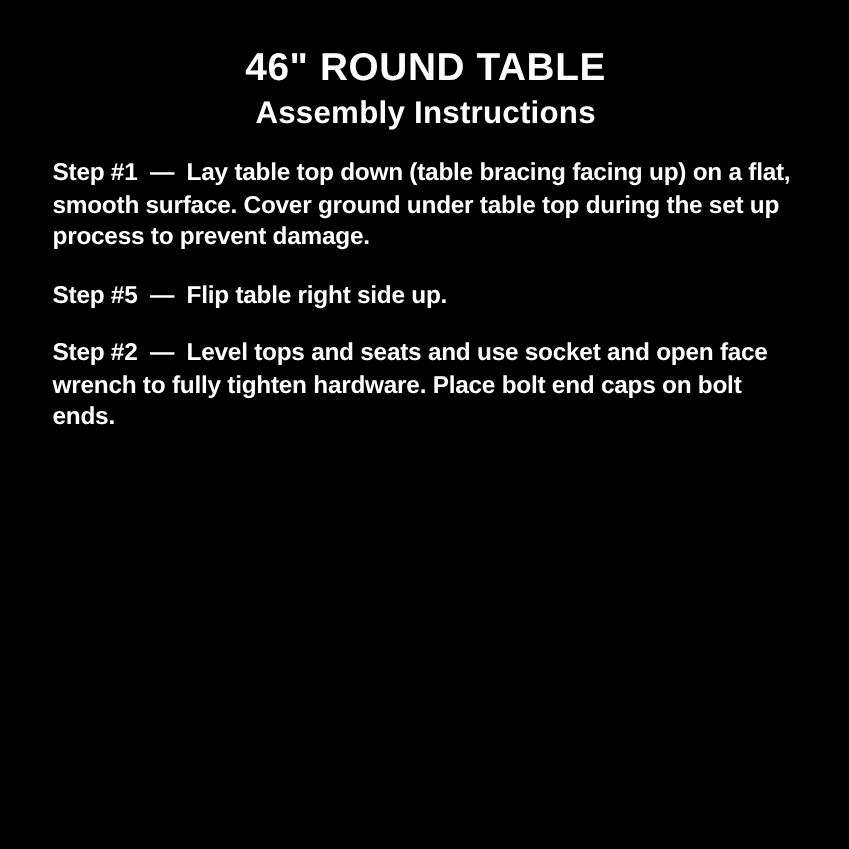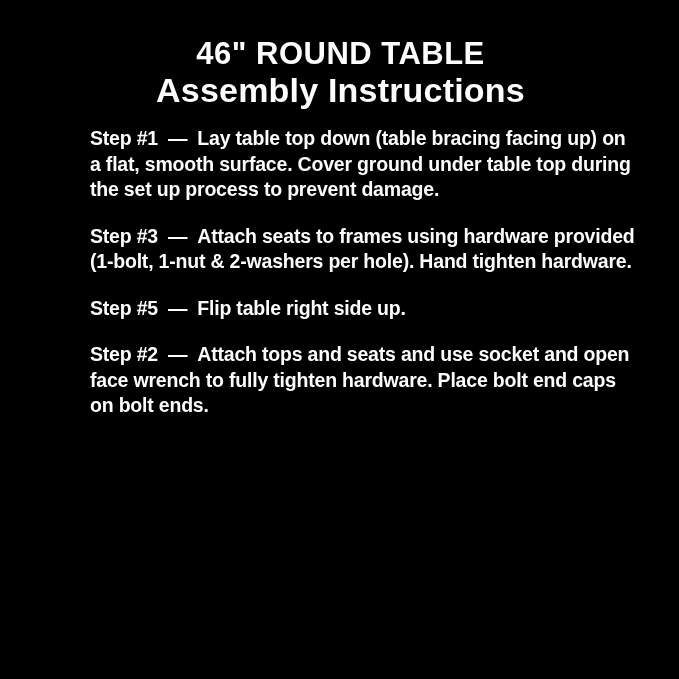--- a/index.html
+++ b/index.html
@@ -25,29 +25,28 @@
     text-align: center;
     font-size: 31px;
     font-weight: 700;
     letter-spacing: 0.5px;
     line-height: 36px;
     margin: 0;
     white-space: pre;
   }
   .page-subtitle {
     text-align: center;
-    font-size: 34px;
+    font-size: 25px;
     font-weight: 700;
     letter-spacing: 0.2px;
     line-height: 32px;
     margin: 2px 0 0 0;
   }
   .steps {
     margin-top: 20px;
-    margin-left: 48px;
   }
   .step {
     font-size: 19.5px;
     font-weight: 700;
     letter-spacing: -0.2px;
     line-height: 25.5px;
     margin: 0 0 21px 0;
     max-width: 600px;
   }
   .step .sep {
@@ -61,21 +60,20 @@
 
   <h1 class="page-title">46" ROUND TABLE</h1>
 
   <h2 class="page-subtitle">Assembly Instructions</h2>
 
   <div class="steps">
 
     <p class="step"><span>Step #1</span><span class="sep">—</span><span>Lay table top down (table bracing facing up) on a flat, smooth surface. Cover ground under table top during the set up process to prevent damage.</span></p>
 
 
-    <p class="step"><span>Step #3</span><span class="sep">—</span><span>Attach seats to frames using hardware provided (1-bolt, 1-nut &amp; 2-washers per hole). Hand tighten hardware.</span></p>
 
 
     <p class="step"><span>Step #5</span><span class="sep">—</span><span>Flip table right side up.</span></p>
 
-    <p class="step"><span>Step #2</span><span class="sep">—</span><span>Attach tops and seats and use socket and open face wrench to fully tighten hardware. Place bolt end caps on bolt ends.</span></p>
+    <p class="step"><span>Step #2</span><span class="sep">—</span><span>Level tops and seats and use socket and open face wrench to fully tighten hardware. Place bolt end caps on bolt ends.</span></p>
 
   </div>
 </div>
 
 </body></html>

